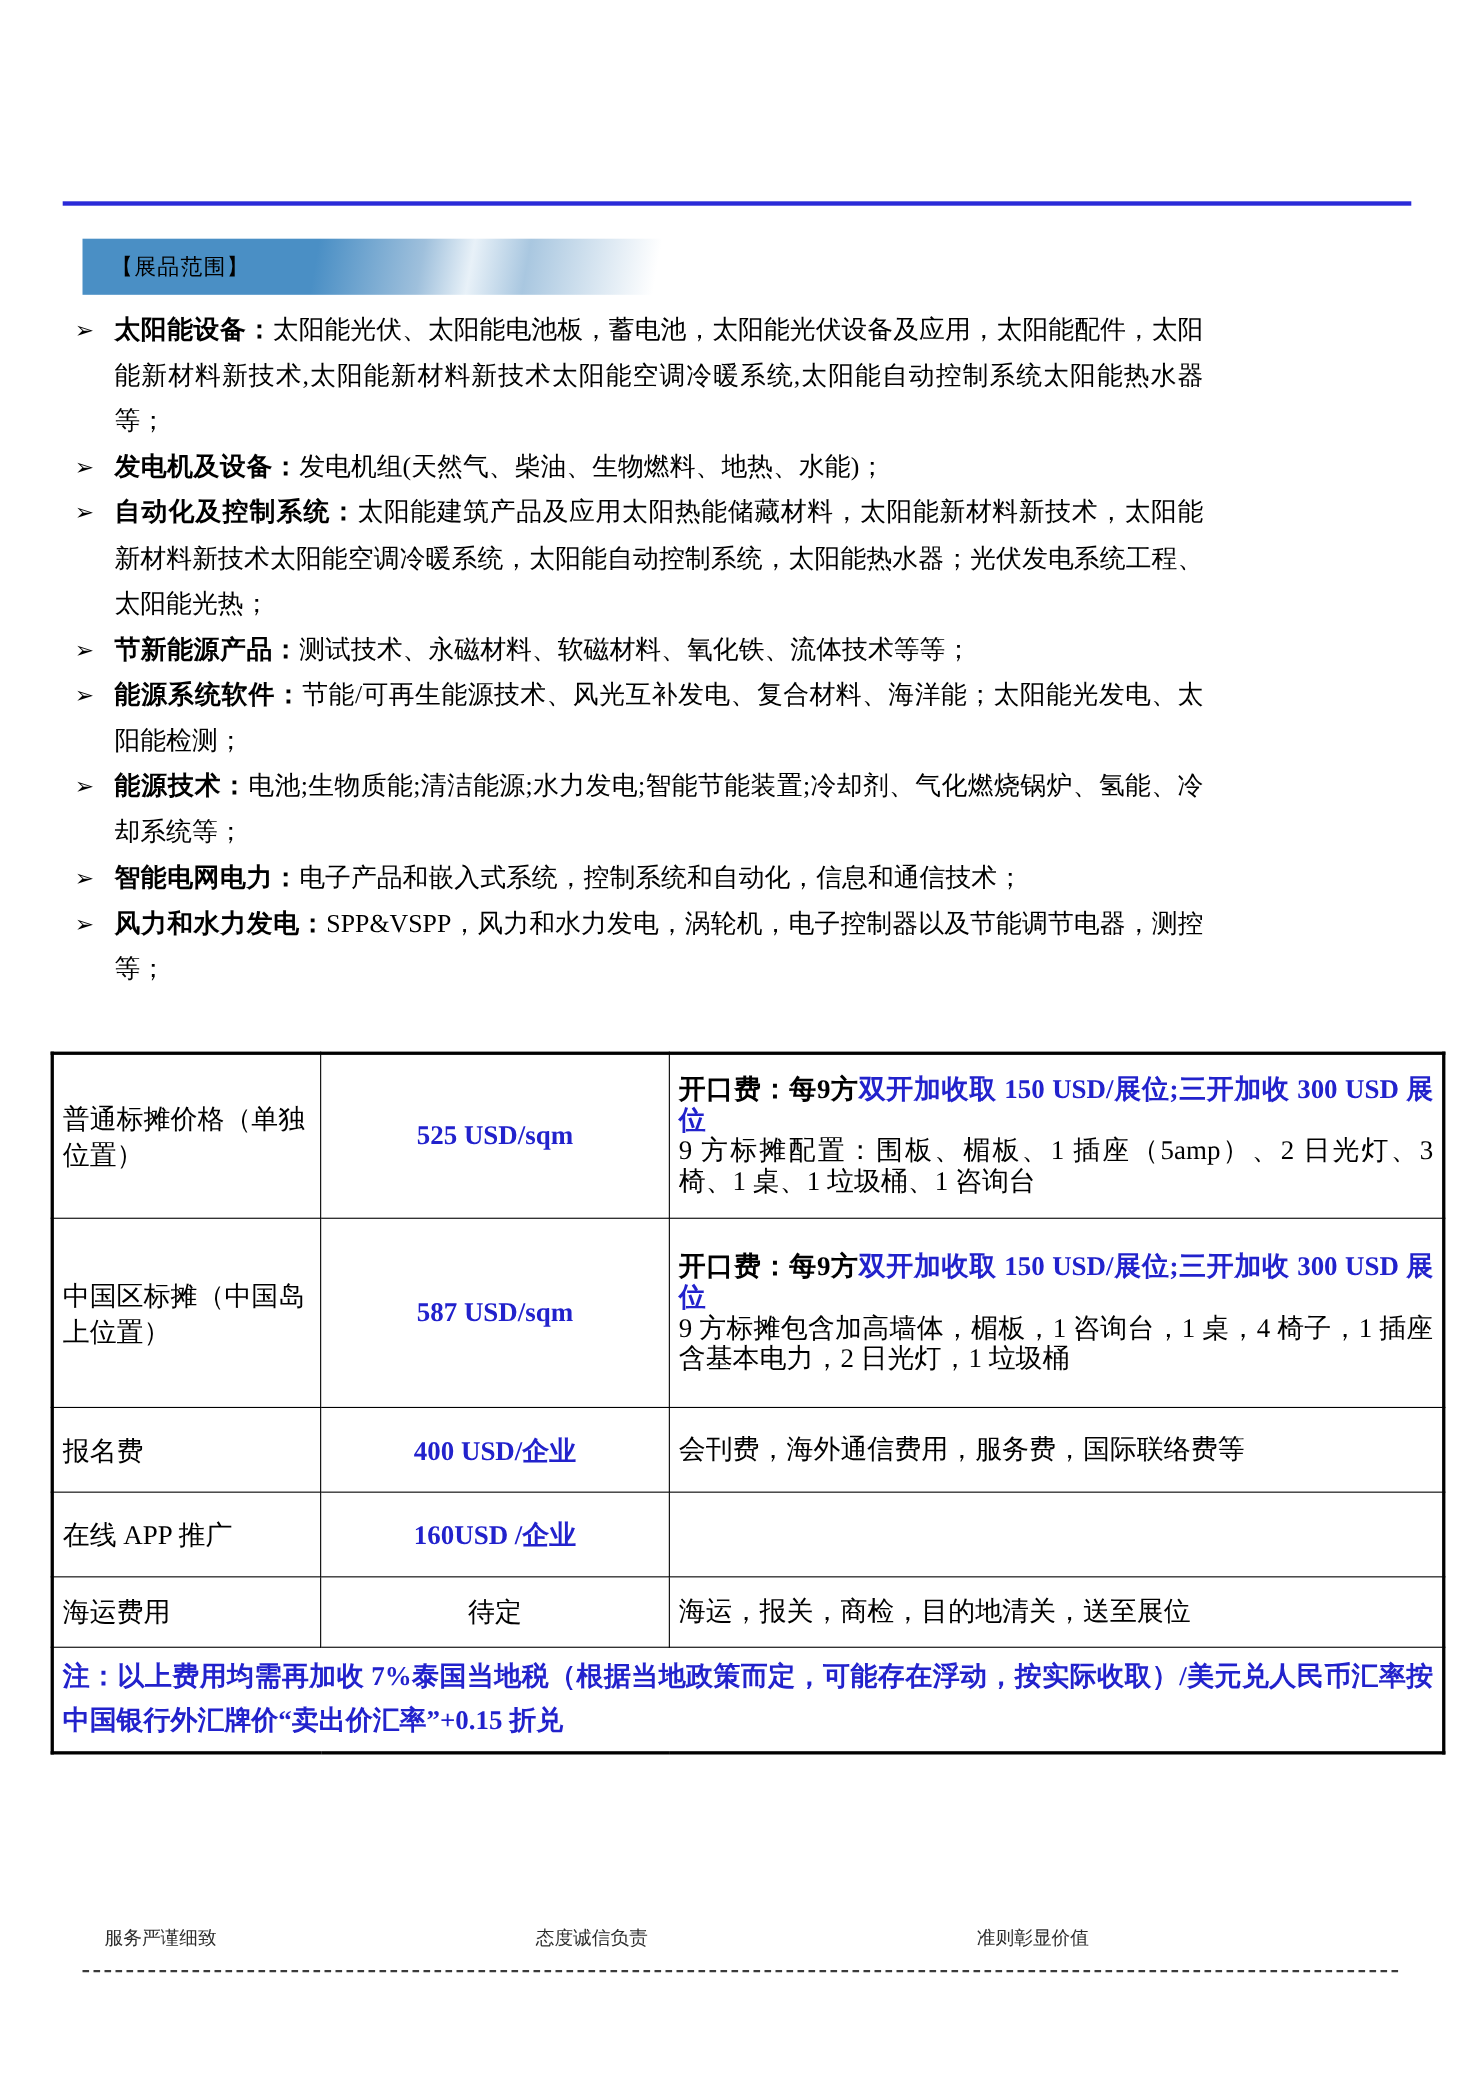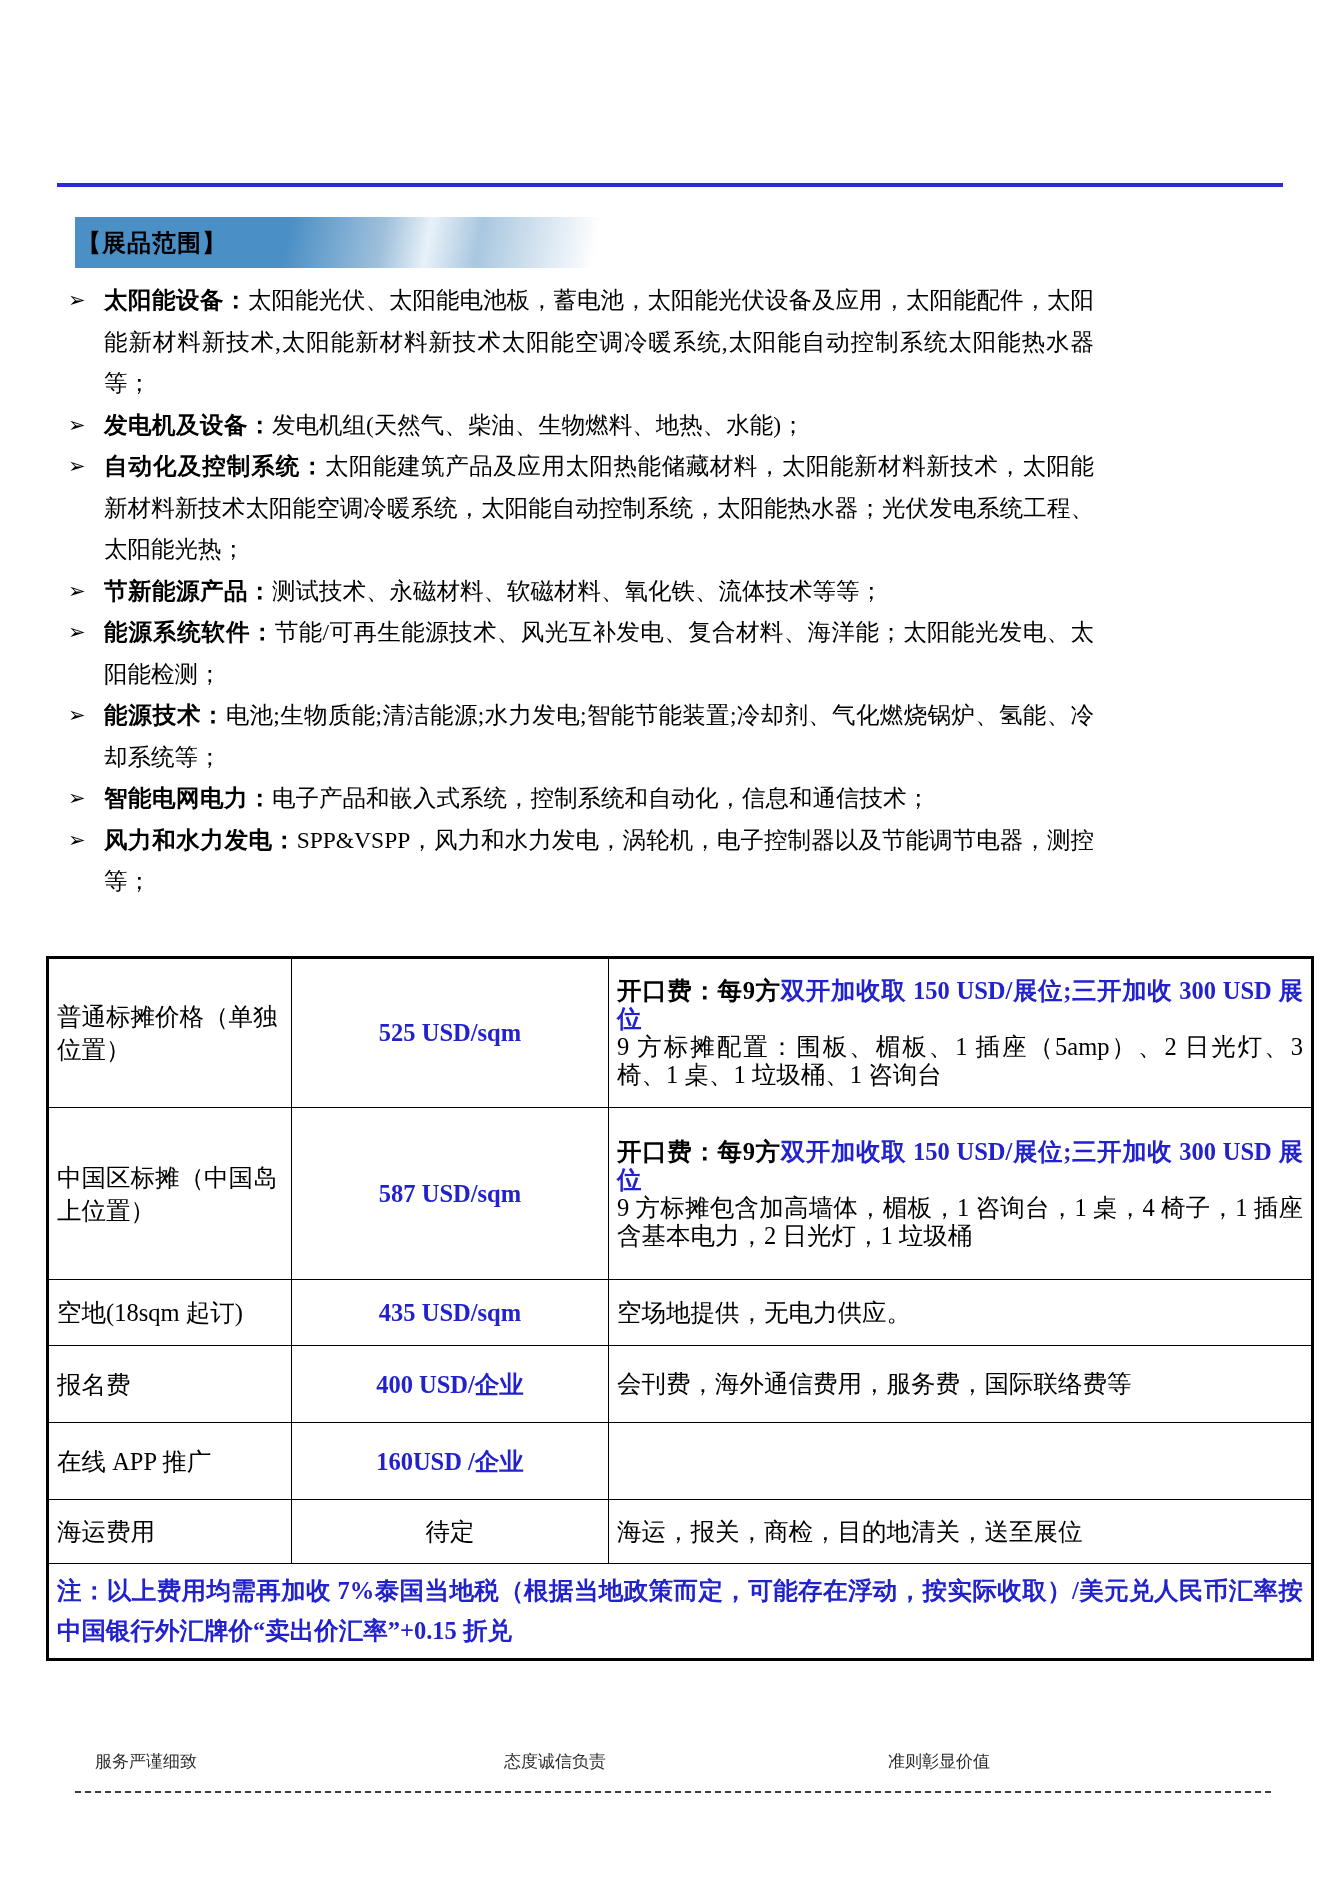--- a/index.html
+++ b/index.html
@@ -15,21 +15,21 @@
   .page{position:absolute;inset:0;}
 
   .top-rule{position:absolute;left:57px;top:183px;width:1226px;height:4px;background:var(--rule-blue);}
 
   .section-bar{
     position:absolute;left:75px;height:51px;
     background:linear-gradient(100deg,var(--bar-blue) 0%,var(--bar-blue) 38%,#9fc0dc 55%,#e8f1f8 63%,#a9c7e0 72%,#ffffff 93%);
     display:flex;align-items:center;
   }
   .section-bar .bar-title{
-    font-size:24px;font-weight:bold;letter-spacing:1px;padding-left:2px;white-space:nowrap;
+    font-size:20px;font-weight:normal;letter-spacing:1px;padding-left:26px;white-space:nowrap;
   }
   #bar1{top:217px;width:558px;}
   #bar2{top:876px;width:700px;}
 
   .bullets{position:absolute;left:68px;top:280px;width:1026px;}
   .bullet{display:flex;line-height:41.5px;font-size:23.5px;}
   .bullet .marker{flex:0 0 36px;font-size:21px;font-family:"DejaVu Sans",sans-serif;}
   .bullet .btext{flex:1;text-align:justify;}
   .bullet .blabel{font-weight:bold;letter-spacing:0.5px;margin-top:10px;}
 
@@ -49,21 +49,21 @@
   .price-plain{font-weight:normal;color:#000;}
   .desc{text-align:justify;line-height:28px;}
   .desc .dp{font-weight:bold;}
   .desc .db{color:var(--accent-blue);font-weight:bold;}
   .note-cell{color:var(--accent-blue);font-weight:bold;line-height:40px;text-align:justify;padding:6px 10px;}
   tr.r1{height:150px;} tr.r2{height:172px;} tr.r3{height:66px;}
   tr.r4{height:77px;} tr.r5{height:77px;} tr.r6{height:64px;} tr.rnote{height:96px;}
 
   .footer-text{position:absolute;top:1750px;font-size:17px;color:#2c2c2c;white-space:nowrap;}
   #footer-left{left:95px;}
-  #footer-center{left:504px;}
+  #footer-center{left:487px;}
   #footer-right{left:888px;}
   .footer-rule{position:absolute;left:75px;top:1791px;width:1196px;border-top:2.5px dashed #3a3a3a;}
 </style>
 </head>
 <body>
 
 <div class="page">
 
   <div class="top-rule"></div>
 
@@ -118,27 +118,20 @@
       </td>
     </tr>
     <tr class="r2">
       <td class="c1">中国区标摊（中国岛上位置）</td>
       <td class="c2 price-blue">587 USD/sqm</td>
       <td class="c3">
         <div class="desc"><span class="dp">开口费：每9方</span><span class="db">双开加收取 150 USD/展位;三开加收 300 USD 展位</span></div>
         <div class="desc">9 方标摊包含加高墙体，楣板，1 咨询台，1 桌，4 椅子，1 插座含基本电力，2 日光灯，1 垃圾桶</div>
       </td>
     </tr>
-    <tr class="r3">
-      <td class="c1">空地(18sqm 起订)</td>
-      <td class="c2 price-blue">435 USD/sqm</td>
-      <td class="c3">
-        <div class="desc">空场地提供，无电力供应。</div>
-      </td>
-    </tr>
     <tr class="r4">
       <td class="c1">报名费</td>
       <td class="c2 price-blue">400 USD/企业</td>
       <td class="c3">
         <div class="desc">会刊费，海外通信费用，服务费，国际联络费等</div>
       </td>
     </tr>
     <tr class="r5">
       <td class="c1">在线 APP 推广</td>
       <td class="c2 price-blue">160USD /企业</td>

